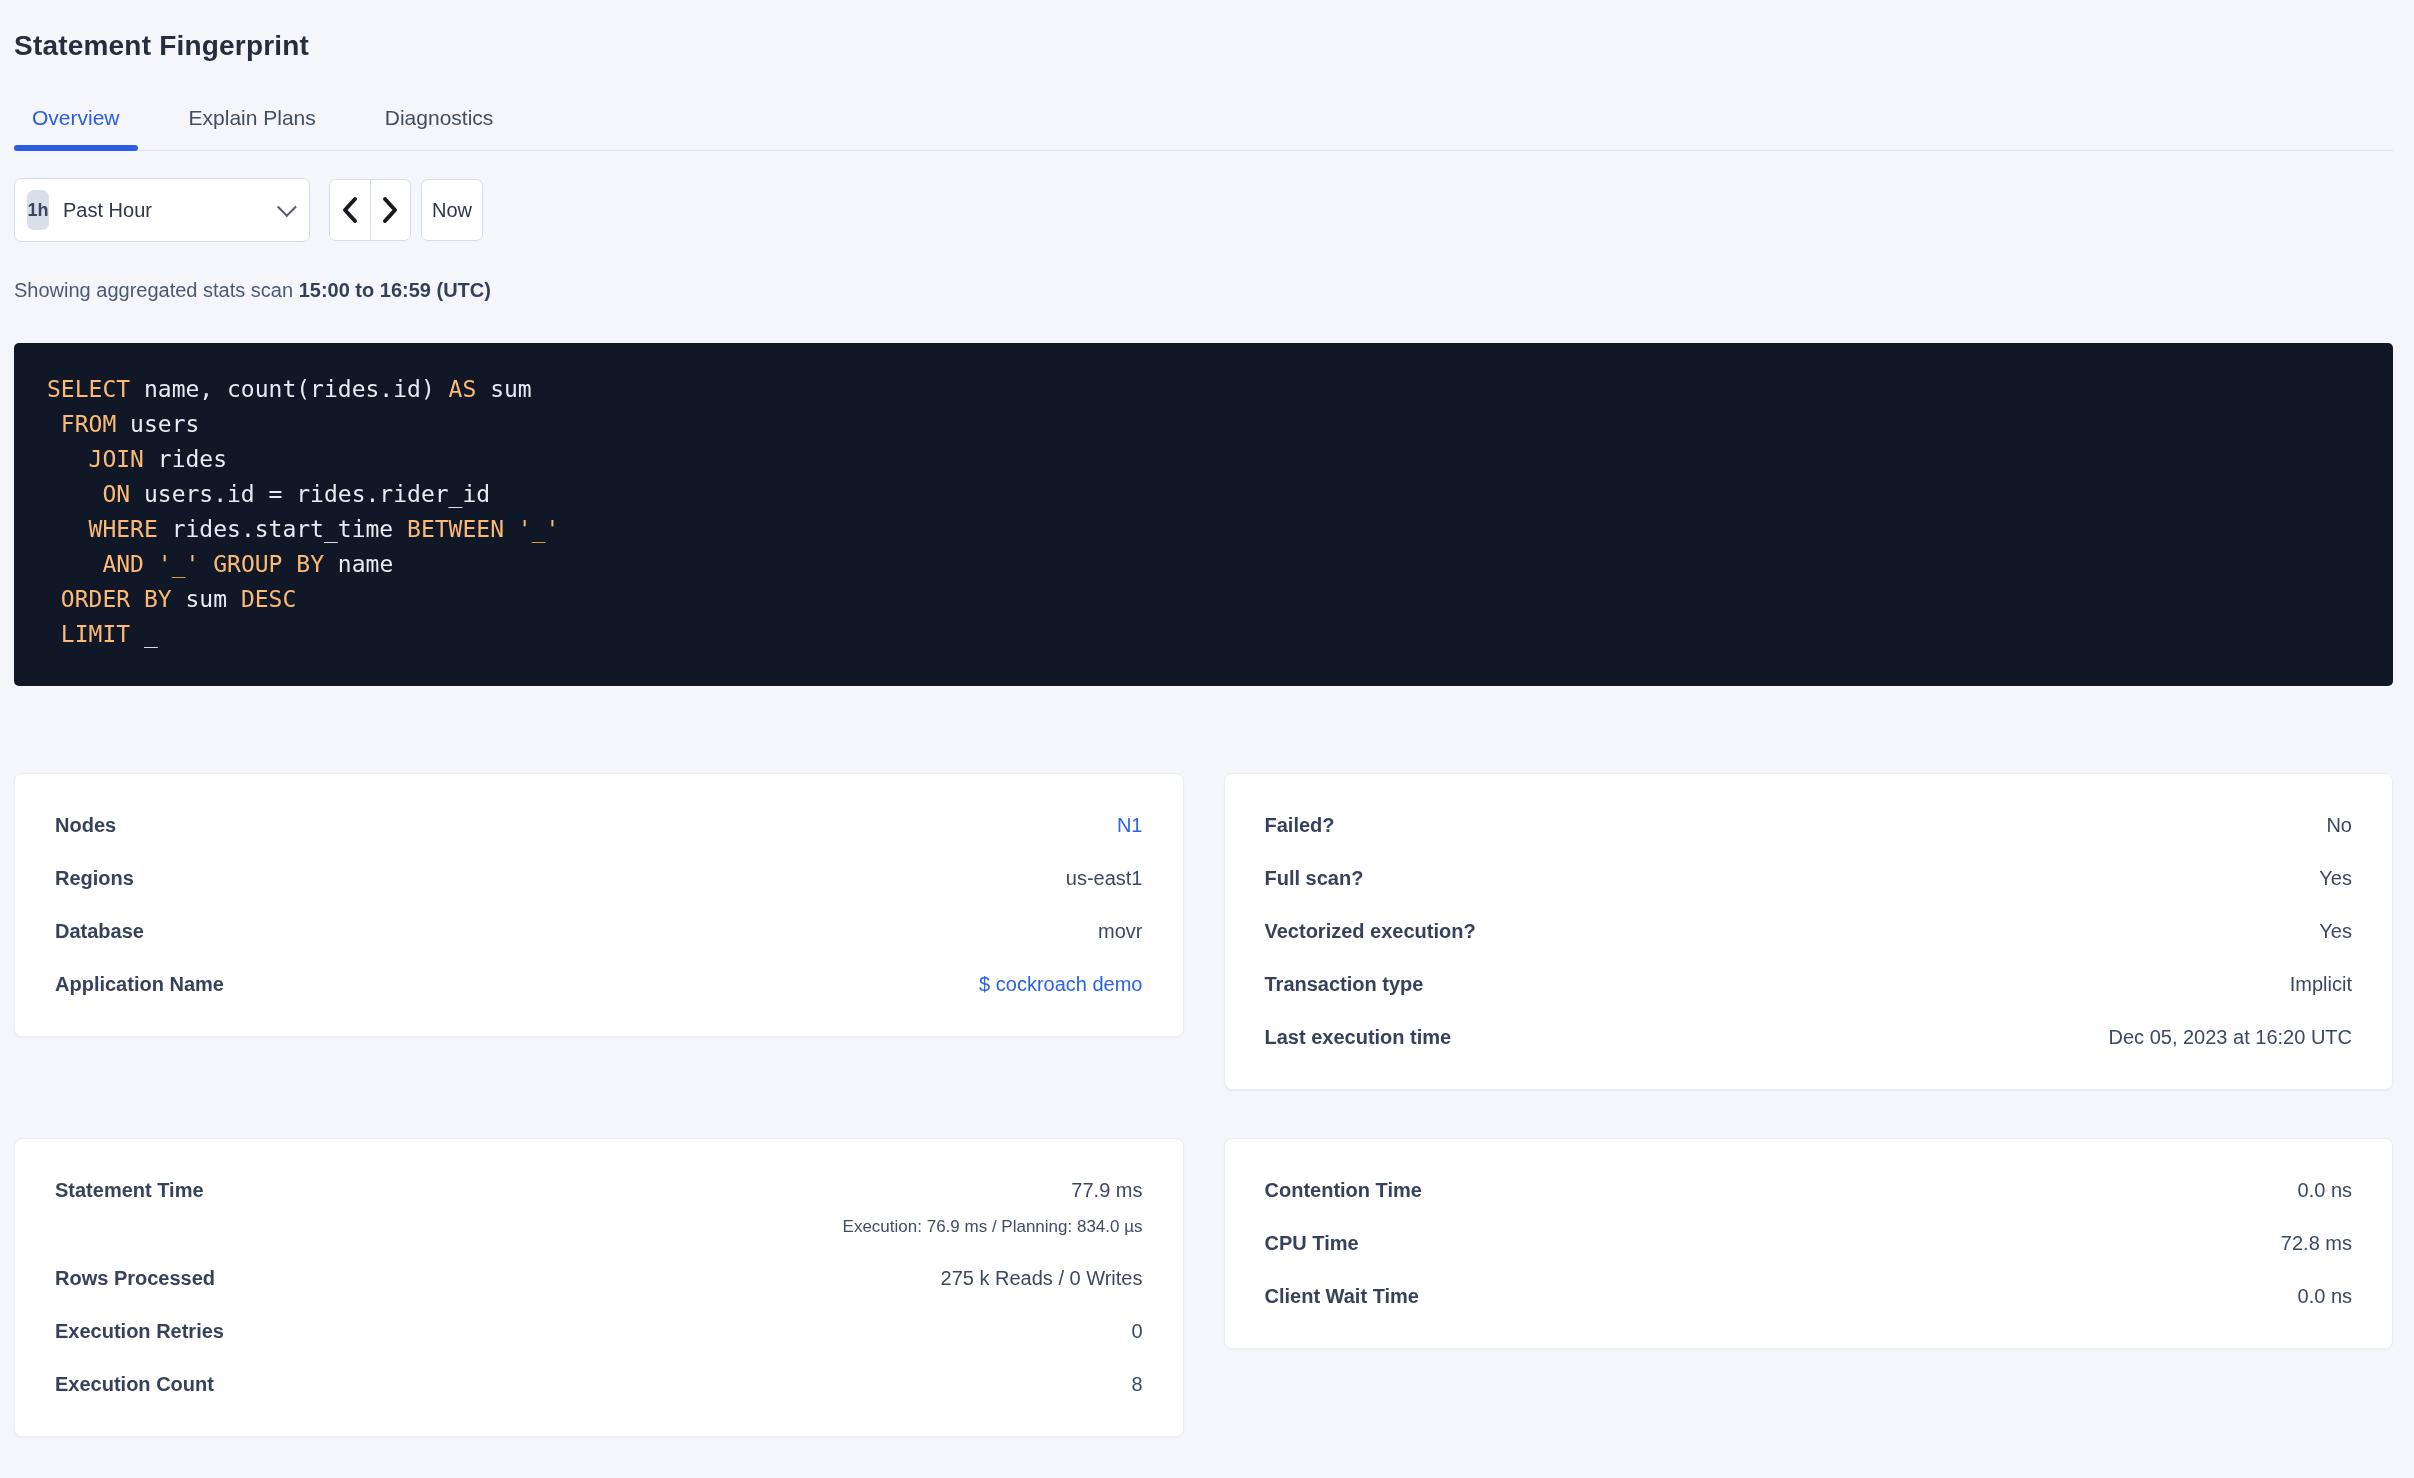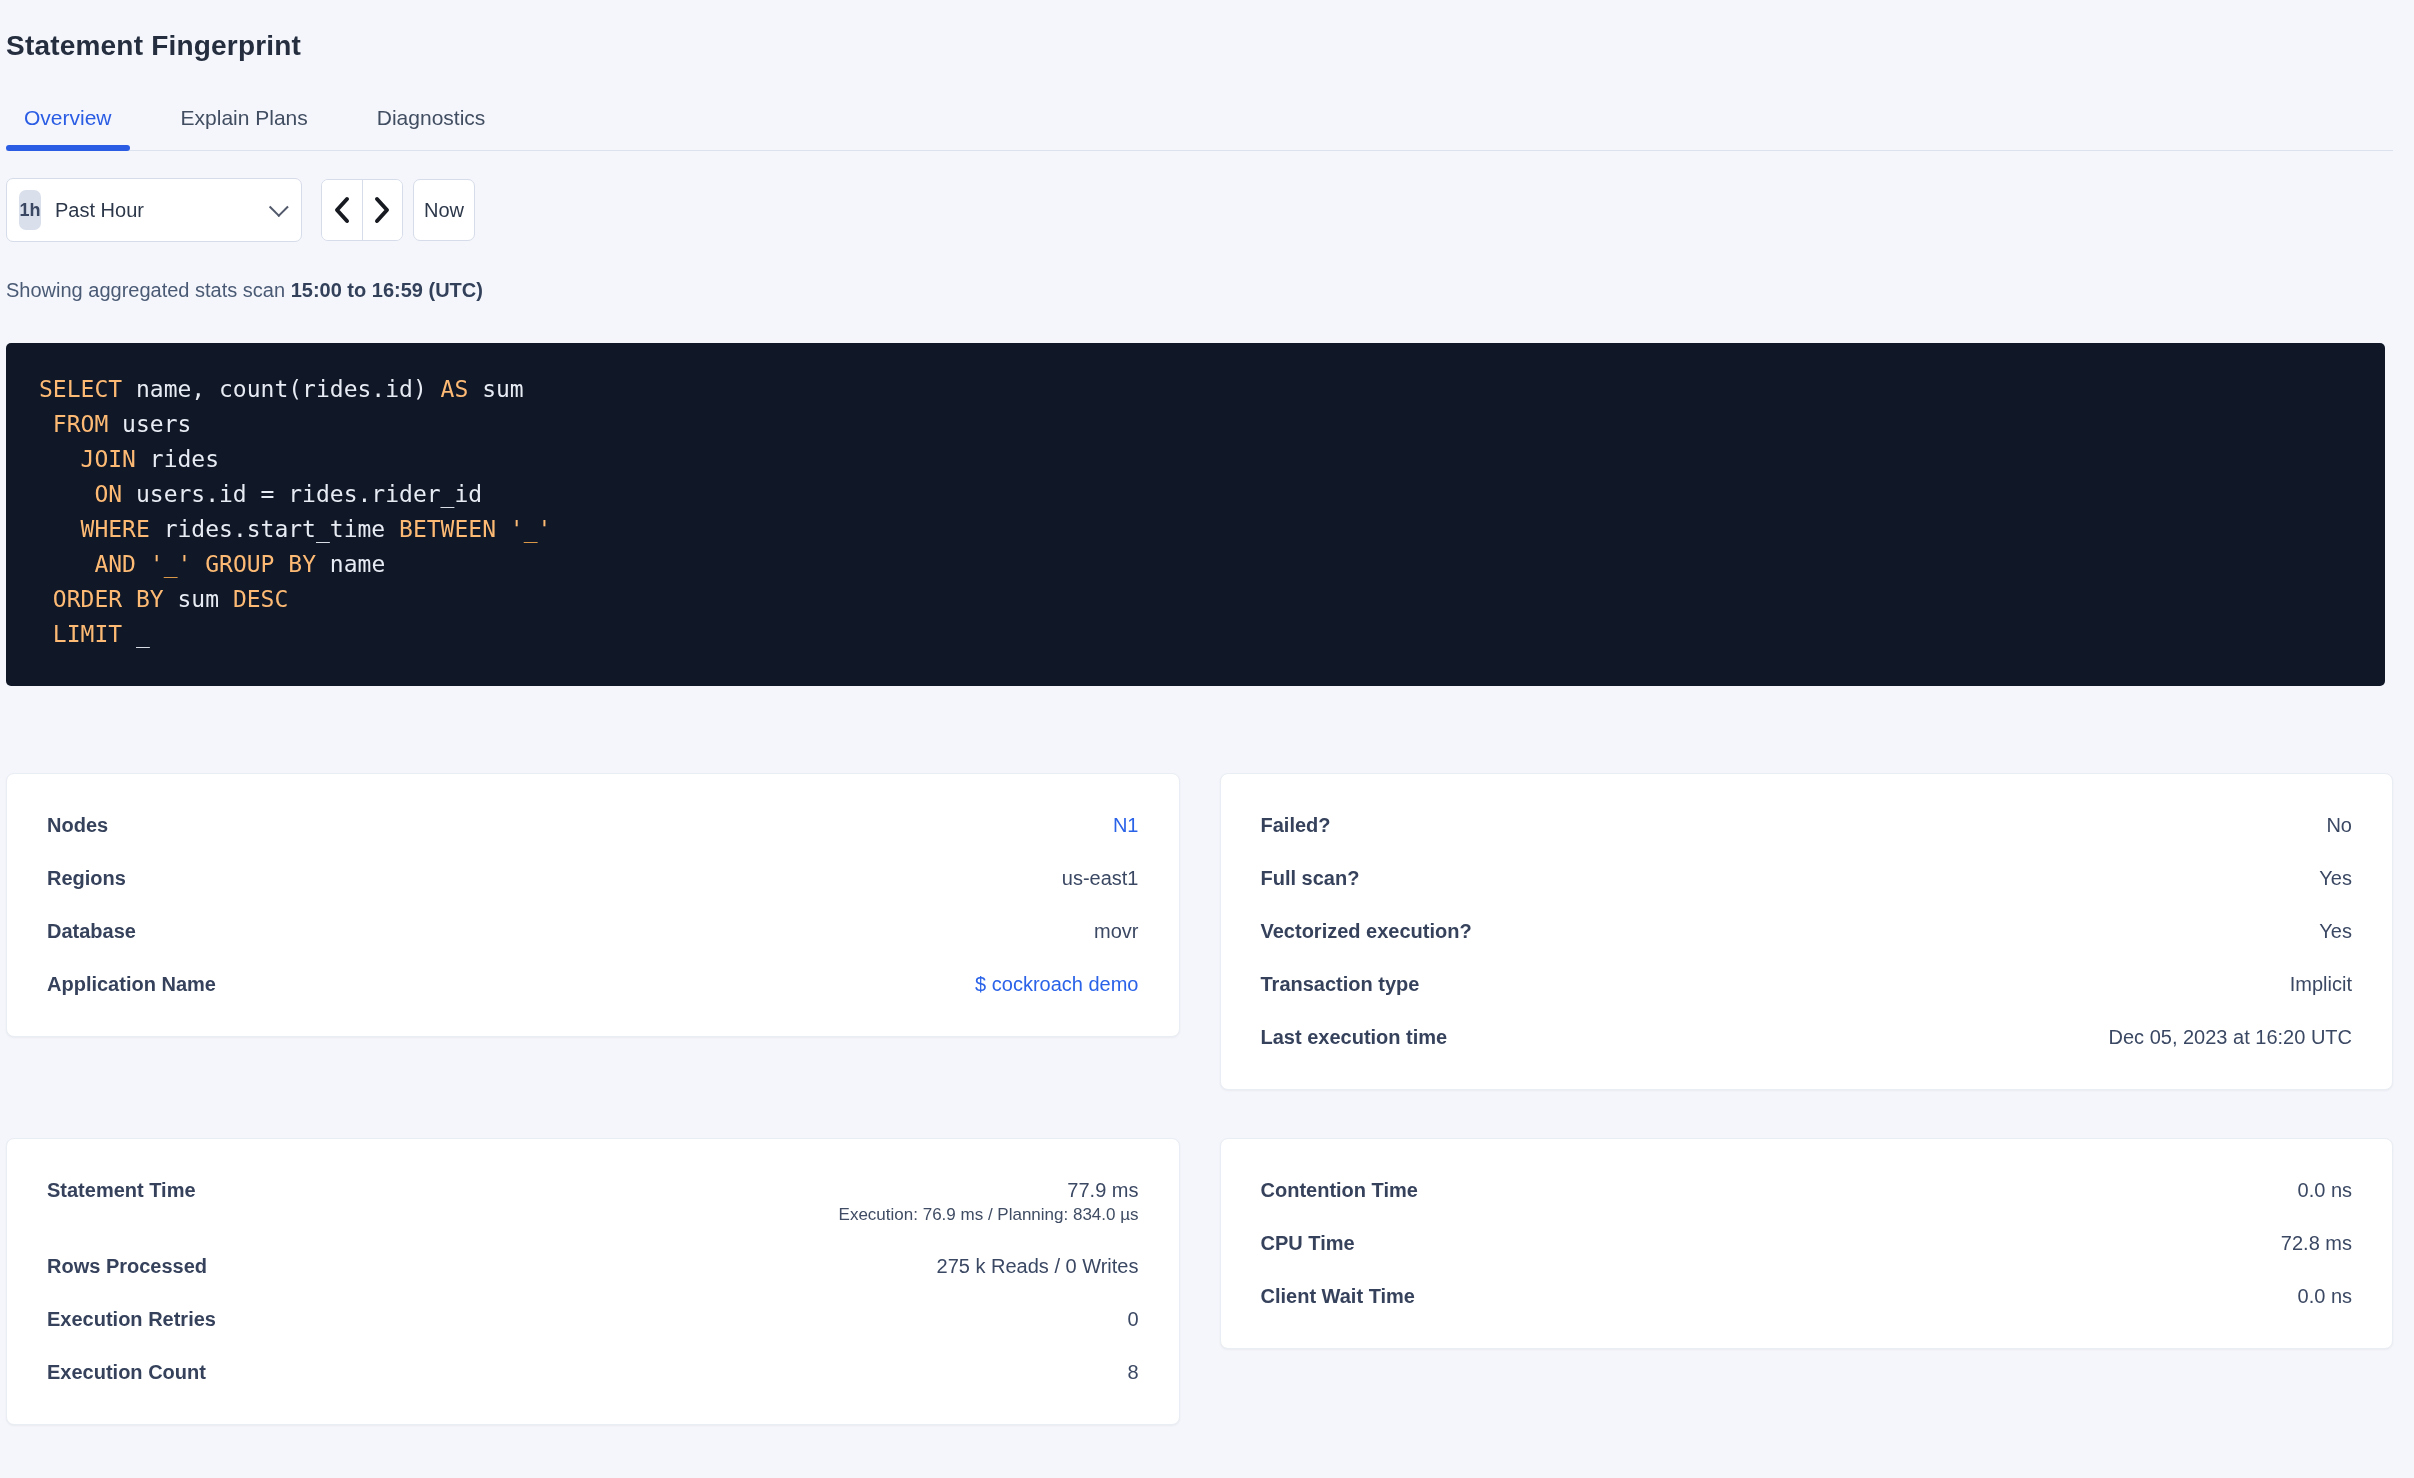--- a/index.html
+++ b/index.html
@@ -3,21 +3,21 @@
 <meta charset="utf-8">
 <style>
   * { margin:0; padding:0; box-sizing:border-box; }
   html,body { width:2414px; height:1478px; }
   body {
     background:#f4f6fb;
     font-family:"Liberation Sans", sans-serif;
     color:#3b4863;
     overflow:hidden;
   }
-  .page { padding:30px 21px 0 6px; }
+  .page { padding:30px 21px 0 14px; }
 
   
   .page-title {
     font-size:28px; font-weight:bold; color:#252e3f;
     letter-spacing:.2px;
   }
 
   
   .tabbar {
     margin-top:30px;
@@ -106,21 +106,21 @@
     box-shadow:0 1px 2px rgba(30,40,60,.05);
     padding:40px 40px 10px 40px;
   }
   .card-row {
     display:flex; justify-content:space-between; align-items:flex-start;
     margin-bottom:30px;
   }
   .card-row .label { font-size:20px; font-weight:bold; color:#36425c; }
   .card-row .value { font-size:20px; color:#3b4863; text-align:right; }
   .card-row .value.link { color:#2a62e8; cursor:pointer; }
-  .value-sub { font-size:17px; color:#3f4c63; margin-top:3px; }
+  .value-sub { font-size:17px; color:#3f4c63; margin-top:15px; }
 </style>
 </head>
 <body>
 
 <div class="page">
 
   <div class="page-title">Statement Fingerprint</div>
 
   <div class="tabbar">
     <div class="tab active">Overview</div>

